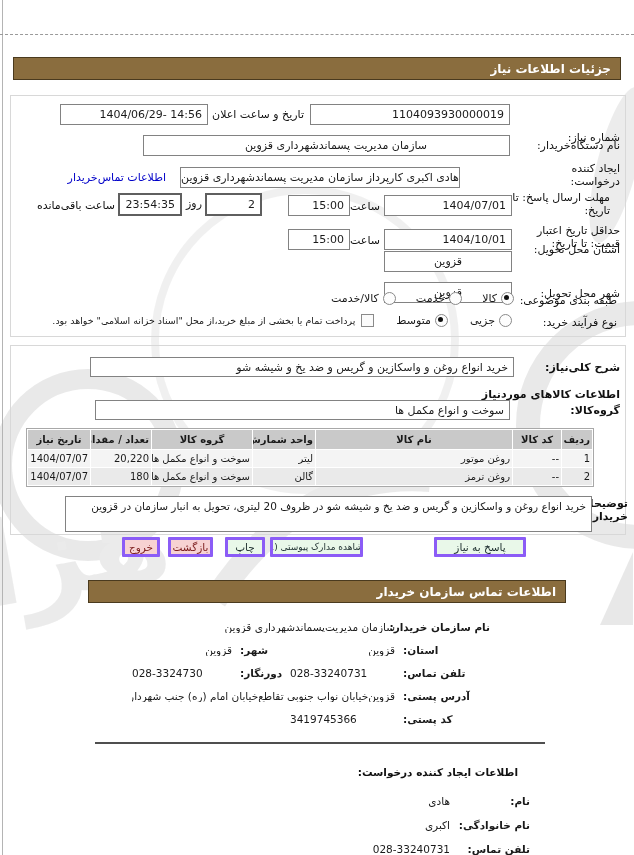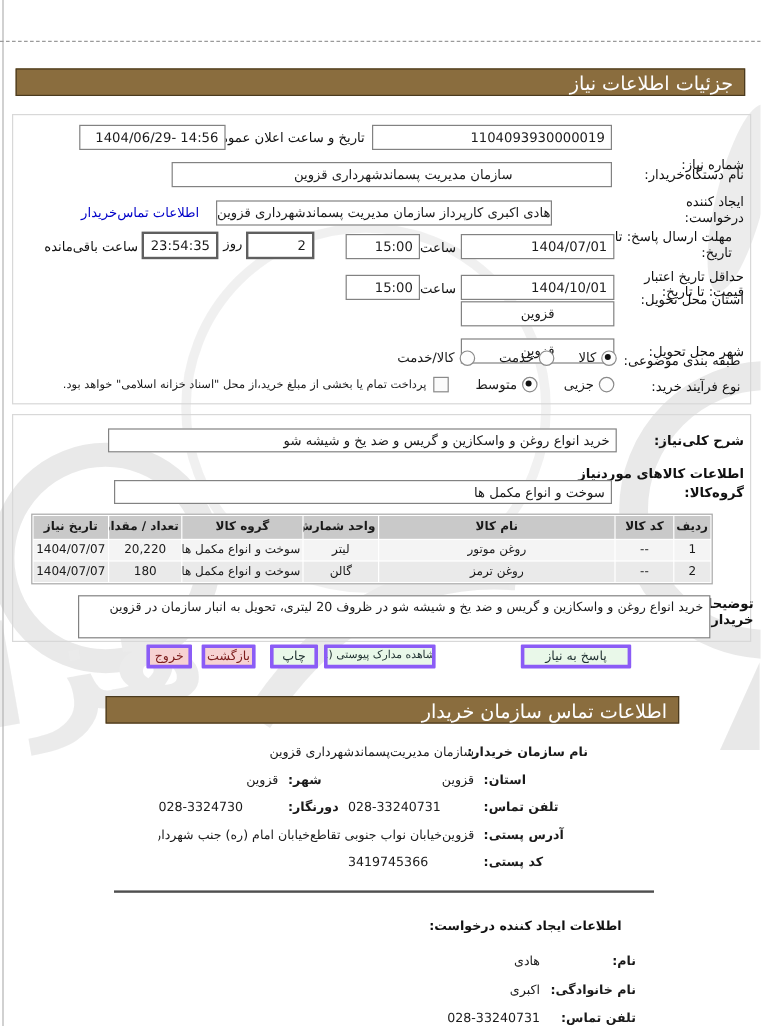--- a/index.html
+++ b/index.html
@@ -1,40 +1,40 @@
 <!DOCTYPE html>
 <html lang="fa" dir="rtl"><head>
 <meta charset="utf-8">
 <style>
   html,body{margin:0;padding:0;background:#fff;}
   #page{position:relative;width:634px;height:855px;background:#fff;overflow:hidden;
         font-family:"DejaVu Sans",sans-serif;font-size:11px;color:#1a1a1a;direction:rtl;}
   .lbl{position:absolute;white-space:nowrap;font-size:11px;color:#111;line-height:13px;}
   .b{font-weight:bold;}
   .bar{position:absolute;height:23px;background:#8a6d3e;border:1px solid #4a3a1e;color:#fff;
-       font-weight:normal;font-size:16px;line-height:23px;padding-right:9px;box-sizing:border-box;}
+       font-weight:bold;font-size:12px;line-height:23px;padding-right:9px;box-sizing:border-box;}
   .ibox{position:absolute;background:#fff;border:1px solid #828282;height:21px;box-sizing:border-box;
         font-size:11px;display:flex;align-items:center;justify-content:flex-start;padding:0 5px;
         white-space:nowrap;overflow:hidden;}
   .ibox.center{justify-content:center;}
   .ibox.heavy{border:2px solid #5f5f5f;height:23px;}
   .ibox.ltr{direction:ltr;justify-content:flex-end;}
   .link{position:absolute;color:#0000c8;font-size:11px;white-space:nowrap;cursor:pointer;}
   .radio{width:11px;height:11px;border:1px solid #8a8a8a;border-radius:50%;background:#fdfdfd;
          display:inline-block;position:relative;flex:none;}
   .radio.sel::after{content:"";position:absolute;left:2px;top:2px;width:5px;height:5px;
          border-radius:50%;background:#111;}
   .chk{width:11px;height:11px;border:1px solid #8a8a8a;background:#fbfbfb;display:inline-block;flex:none;}
   .optrow{position:absolute;display:flex;align-items:center;gap:6px;white-space:nowrap;}
   .opt{display:flex;align-items:center;gap:4px;}
   .secbox{position:absolute;border:1px solid #d8d8d8;background:transparent;box-sizing:border-box;}
   table.goods{position:absolute;border-collapse:separate;border-spacing:1px;background:#fff;
         border:1px solid #a8a8a8;table-layout:fixed;font-size:10px;}
   table.goods th{background:#c9c9c9;font-weight:bold;height:17px;padding:1px 2px;white-space:nowrap;overflow:hidden;}
-  table.goods td{height:15px;text-align:center;padding:1px 2px;white-space:nowrap;overflow:hidden;}
+  table.goods td{height:15px;text-align:right;padding:1px 2px;white-space:nowrap;overflow:hidden;}
   table.goods tr.r1 td{background:#f4f4f4;}
   table.goods tr.r2 td{background:#eaeaea;}
   .btn{position:absolute;height:20px;border:3px solid #8b5cf6;border-radius:1px;box-sizing:border-box;
        display:flex;align-items:center;justify-content:center;font-size:10.5px;white-space:nowrap;
        overflow:hidden;cursor:pointer;}
   .btn.green{background:#e9f8e9;color:#233;}
   .btn.pink{background:#f7d2d2;color:#7c1d1d;}
   .cgrid{position:absolute;display:grid;grid-template-columns:95px 105px 58px 100px;grid-auto-rows:23px;
          font-size:10.5px;align-items:start;}
   .cgrid .cl{font-weight:bold;text-align:left;padding-left:8px;white-space:nowrap;}
@@ -67,21 +67,21 @@
   <div class="leftline"></div>
   <div class="dashes"></div>
 
   <div class="bar" style="top:57px;right:13px;width:608px;">جزئیات اطلاعات نیاز</div>
 
   <div class="secbox" style="top:95px;right:8px;width:616px;height:242px;"></div>
 
   <div class="lbl" style="top:108px;right:14px;margin-top:23px;">شماره نیاز:</div>
   <div class="ibox ltr" style="top:104px;right:124px;width:200px;">1104093930000019</div>
   <div class="lbl" style="top:108px;right:330px;">تاریخ و ساعت اعلان عمومی:</div>
-  <div class="ibox ltr" style="top:104px;right:446px;width:122px;">1404/06/29- 14:56</div>
+  <div class="ibox ltr" style="top:104px;right:426px;width:148px;">1404/06/29- 14:56</div>
 
   <div class="lbl" style="top:139px;right:14px;">نام دستگاه‌خریدار:</div>
   <div class="ibox center" style="top:135px;right:124px;width:367px;padding-left:24px;">سازمان مدیریت  پسماندشهرداری قزوین</div>
 
   <div class="lbl" style="top:162px;right:14px;">
     <span>ایجاد کننده</span><br>
     <span>درخواست:</span>
   </div>
   <div class="ibox center" style="top:167px;right:174px;width:280px;">هادی اکبری کارپرداز سازمان مدیریت پسماندشهرداری قزوین</div>
   <div class="link" style="top:171px;right:468px;">اطلاعات تماس‌خریدار</div>

